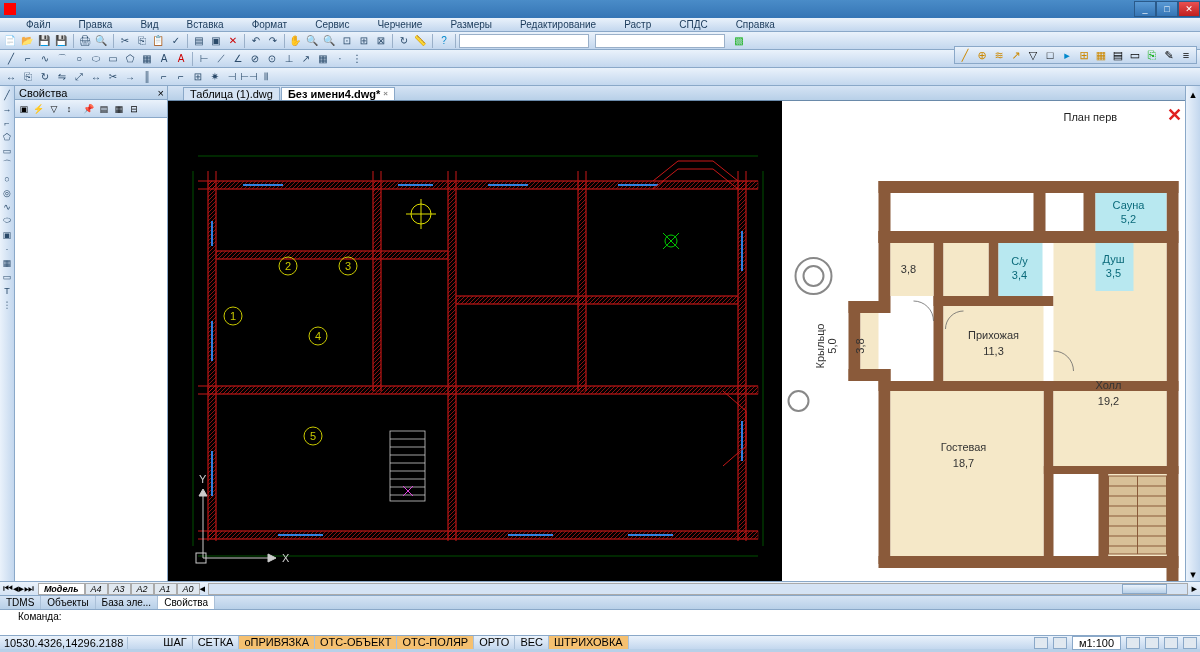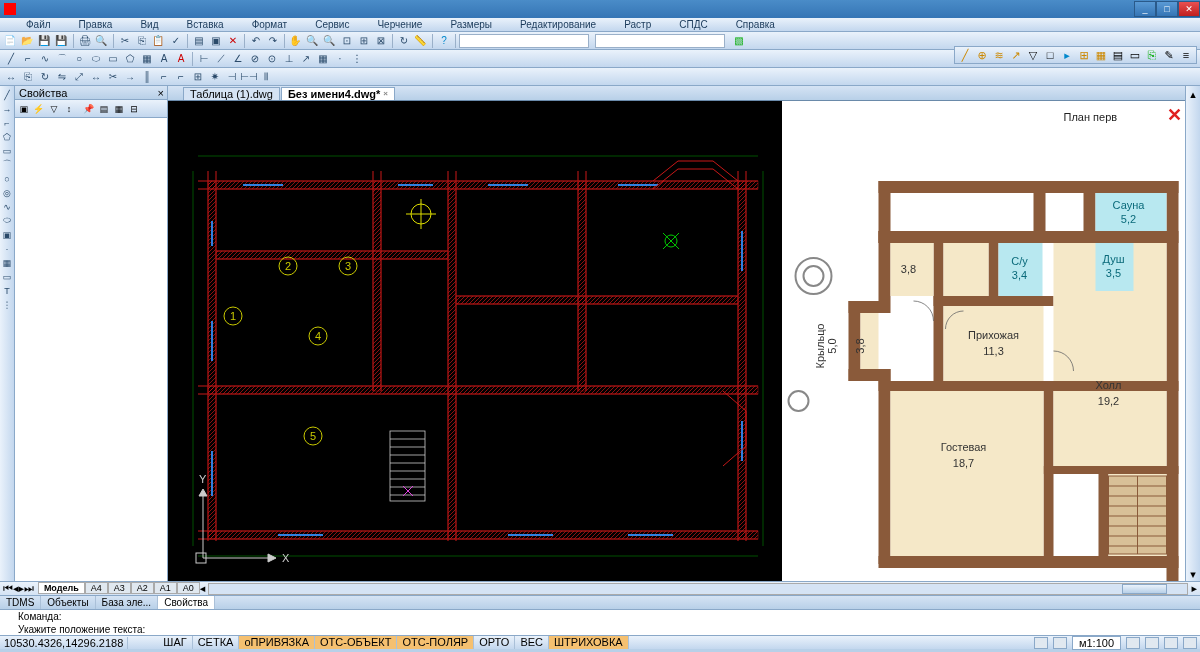--- a/index.html
+++ b/index.html
@@ -55,21 +55,21 @@
 
 .floorplan-svg { position: absolute; top: 0; left: 0; width: 100%; height: 100%; }
 .canvas-right .red-x { position: absolute; right: 3px; top: 3px; color: #e02020; font-weight: bold; font-size: 18px; cursor: pointer; }
 
 
 .right-vtoolbar { width: 15px; background: linear-gradient(90deg, #eaf2fb, #c3d7ee); border-left: 1px solid #8aa8c8; display: flex; flex-direction: column; align-items: center; padding-top: 2px; gap: 1px; }
 
 
 .bottom-scroll-area { height: 14px; background: linear-gradient(#eaf2fb, #d5e3f4); display: flex; border-top: 1px solid #8aa8c8; }
 .bottom-scroll-area .nav-btns { display: flex; padding-left: 3px; }
-.bottom-scroll-area .model-tabs { display: flex; align-items: flex-start; padding-left: 4px; gap: 0; }
+.bottom-scroll-area .model-tabs { display: flex; align-items: center; padding-left: 4px; gap: 0; font-style: italic; }
 .bottom-scroll-area .mtab { height: 12px; font-size: 9px; padding: 0 5px; border: 1px solid #aaa; background: #e0e8f0; cursor: pointer; line-height: 11px; }
 .bottom-scroll-area .mtab.active { background: #fff; font-weight: bold; }
 .bottom-scroll-area .hscroll { flex: 1; display: flex; align-items: center; justify-content: flex-end; padding-right: 3px; }
 .bottom-scroll-area .scroll-track { flex: 1; height: 12px; background: #d5e3f4; margin: 0 3px; position: relative; border: 1px solid #aaa; }
 .bottom-scroll-area .scroll-thumb { position: absolute; right: 20px; width: 45px; height: 10px; background: linear-gradient(#eaf2fb, #b8d0e8); border: 1px solid #8aa8c8; }
 
 
 .lower-tabs { height: 14px; background: linear-gradient(#d5e3f4, #b8d0e8); display: flex; border-top: 1px solid #8aa8c8; }
 .lower-tabs span { font-size: 10px; padding: 0 6px; line-height: 13px; cursor: pointer; border-right: 1px solid #aac0d8; }
 .lower-tabs .active { background: #fff; }
@@ -521,21 +521,20 @@
 
 <div class="lower-tabs">
   <span>TDMS</span>
   <span>Объекты</span>
   <span>База эле...</span>
   <span class="active">Свойства</span>
 </div>
 
 <div class="command-area">
   <div>Команда:</div>
-  <div>Укажите положение текста:</div>
 </div>
 
 <div class="status-bar">
   <div class="coords">10530.4326,14296.2188</div>
   <div style="width:30px"></div>
   <div class="sbtn">ШАГ</div>
   <div class="sbtn">СЕТКА</div>
   <div class="sbtn on">оПРИВЯЗКА</div>
   <div class="sbtn on">ОТС-ОБЪЕКТ</div>
   <div class="sbtn on">ОТС-ПОЛЯР</div>

